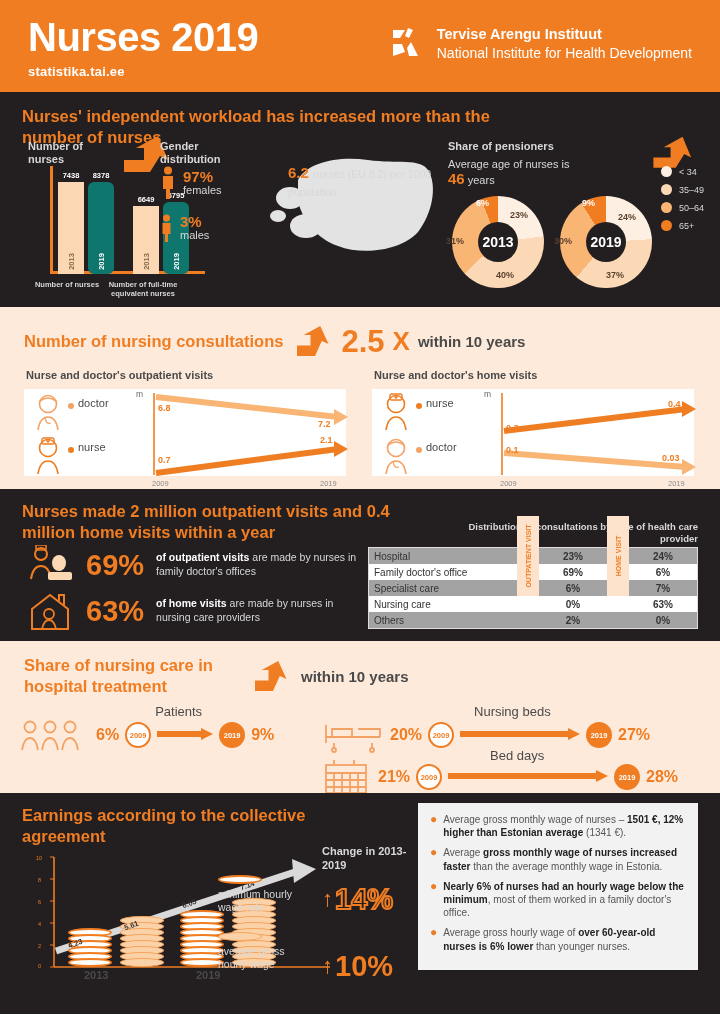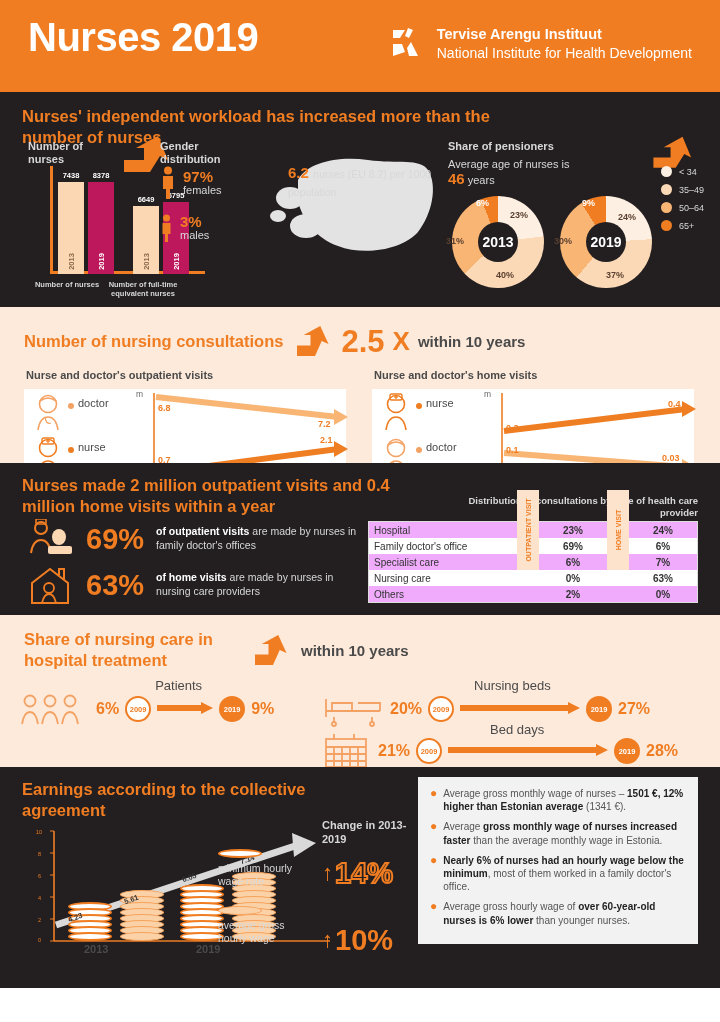--- a/index.html
+++ b/index.html
@@ -31,21 +31,21 @@
   
   .sec1 { height: 215px; padding: 14px 22px 0; }
   .sec1 .s-title { color: #f07d22; }
   .chart-label { color: #d8d8d8; font-size: 11px; font-weight: bold; line-height: 1.2; }
   .bars { position: absolute; left: 28px; top: 74px; width: 175px; height: 108px; }
   .bar { position: absolute; bottom: 0; width: 26px; }
   .bar .v { position: absolute; bottom: 100%; left: 50%; transform: translateX(-50%); font-size: 7.5px; color: #fff; font-weight: bold; white-space: nowrap; margin-bottom: 2px; }
   .bar .yr { position: absolute; bottom: 8px; left: 50%; transform: translate(-50%,0) rotate(-90deg); transform-origin: center; font-size: 7.5px; font-weight: bold; white-space: nowrap; }
   .bar.pale { background: #fbd7b4; }
   .bar.pale .yr { color: #8a6a4a; }
-  .bar.solid { background: #be185d; }
+  .bar.solid { background: #0f766e; border-radius: 6px; }
   .bar.solid .yr { color: #fff; }
   .axis-line { position: absolute; left: 22px; bottom: 0; width: 155px; height: 3px; background: #f07d22; }
   .axis-tick { position: absolute; left: 22px; bottom: 0; width: 3px; height: 108px; background: #f07d22; }
   .grp-label { position: absolute; font-size: 7.5px; color: #d8d8d8; text-align: center; line-height: 1.25; font-weight: bold; }
 
   .gender { position: absolute; left: 160px; top: 74px; width: 110px; }
   .gender-row { display: flex; align-items: center; gap: 7px; margin-bottom: 14px; }
   .g-pct { color: #f07d22; font-size: 15px; font-weight: bold; line-height: 1; }
   .g-lbl { color: #d8d8d8; font-size: 11px; line-height: 1.15; }
 
@@ -56,37 +56,37 @@
   .donut::after { content: ""; position: absolute; inset: 26px; background: #231f20; border-radius: 50%; }
   .donut-yr { position: absolute; inset: 0; display: flex; align-items: center; justify-content: center; color: #fff; font-size: 14px; font-weight: bold; z-index: 3; }
   .d-lbl { position: absolute; font-size: 9px; font-weight: bold; color: #fff; z-index: 4; }
   .d-lbl.dark { color: #5a4030; }
   .legend { position: absolute; right: 16px; top: 74px; }
   .legend-row { display: flex; align-items: center; gap: 7px; margin-bottom: 7px; padding-left: 44px; }
   .legend-dot { width: 11px; height: 11px; border-radius: 50%; }
   .legend-txt { color: #d8d8d8; font-size: 9px; }
 
   
-  .sec2 { height: 156px; padding: 14px 24px 0; }
+  .sec2 { height: 182px; padding: 14px 24px 0; }
   .big-x { color: #f07d22; font-size: 31px; font-weight: bold; line-height: 1; }
   .within { color: #4a4a4a; font-size: 15px; font-weight: bold; }
   .line-val { position: absolute; font-size: 9px; font-weight: bold; color: #f07d22; }
   .yr-tick { position: absolute; font-size: 7.5px; color: #8a8a8a; }
   .m-lbl { position: absolute; font-size: 8.5px; color: #6a6a6a; }
   .role-lbl { font-size: 11px; color: #4a4a4a; }
 
   
   .sec3 { height: 152px; padding: 12px 22px 0; }
   .big-pct { color: #f07d22; font-size: 29px; font-weight: bold; line-height: 1; }
   .pct-txt { color: #d8d8d8; font-size: 10.5px; line-height: 1.3; }
   .pct-txt b { color: #fff; }
   .tbl-title { color: #d8d8d8; font-size: 9.5px; font-weight: bold; text-align: right; line-height: 1.25; }
   .tbl { position: absolute; right: 22px; top: 58px; width: 330px; background: #fff; border: 1px solid #ddd; }
   .tbl-row { display: flex; height: 16px; align-items: center; font-size: 10px; }
-  .tbl-row.alt { background: #f0abfc; }
+  .tbl-row.alt { background: #a3a3a3; }
   .tbl-c1 { width: 148px; padding-left: 5px; color: #333; }
   .tbl-vcol { width: 22px; background: #fde3cc; color: #f07d22; font-size: 7px; font-weight: bold; height: 100%; position: relative; }
   .tbl-vcol span { position: absolute; left: 50%; top: 50%; transform: translate(-50%,-50%) rotate(-90deg); white-space: nowrap; }
   .tbl-c2 { flex: 1; text-align: center; font-weight: bold; color: #333; }
 
   
   .sec4 { height: 152px; padding: 14px 24px 0; }
   .flow-pct { color: #f07d22; font-size: 16px; font-weight: bold; }
   .flow-lbl { font-size: 13px; color: #4a4a4a; }
   .circ { width: 26px; height: 26px; border-radius: 50%; display: flex; align-items: center; justify-content: center; font-size: 7.5px; font-weight: bold; }
@@ -111,20 +111,21 @@
   .coin-val { position: absolute; font-size: 7.5px; font-weight: bold; color: #333; }
   .yr-b { position: absolute; font-size: 11px; font-weight: bold; color: #4a4a4a; }
 </style>
 </head>
 <body>
 
 <div class="page">
 
   <div class="header">
     <div class="hdr-title">Nurses 2019</div>
+    <div class="hdr-sub">statistika.tai.ee</div>
     <div class="logo">
       <div class="logo-mark">
         <svg width="36" height="36" viewBox="0 0 36 36" aria-hidden="true">
           <path d="M2 4 L14 4 L9 12 L2 12 Z" fill="#fff"></path>
           <path d="M17 2 L22 4 L18 12 L14 10 Z" fill="#fff"></path>
           <path d="M2 18 L11 18 L14 26 L2 30 Z" fill="#fff"></path>
           <path d="M20 16 L27 30 L18 30 L16 22 Z" fill="#fff"></path>
         </svg>
       </div>
       <div>

